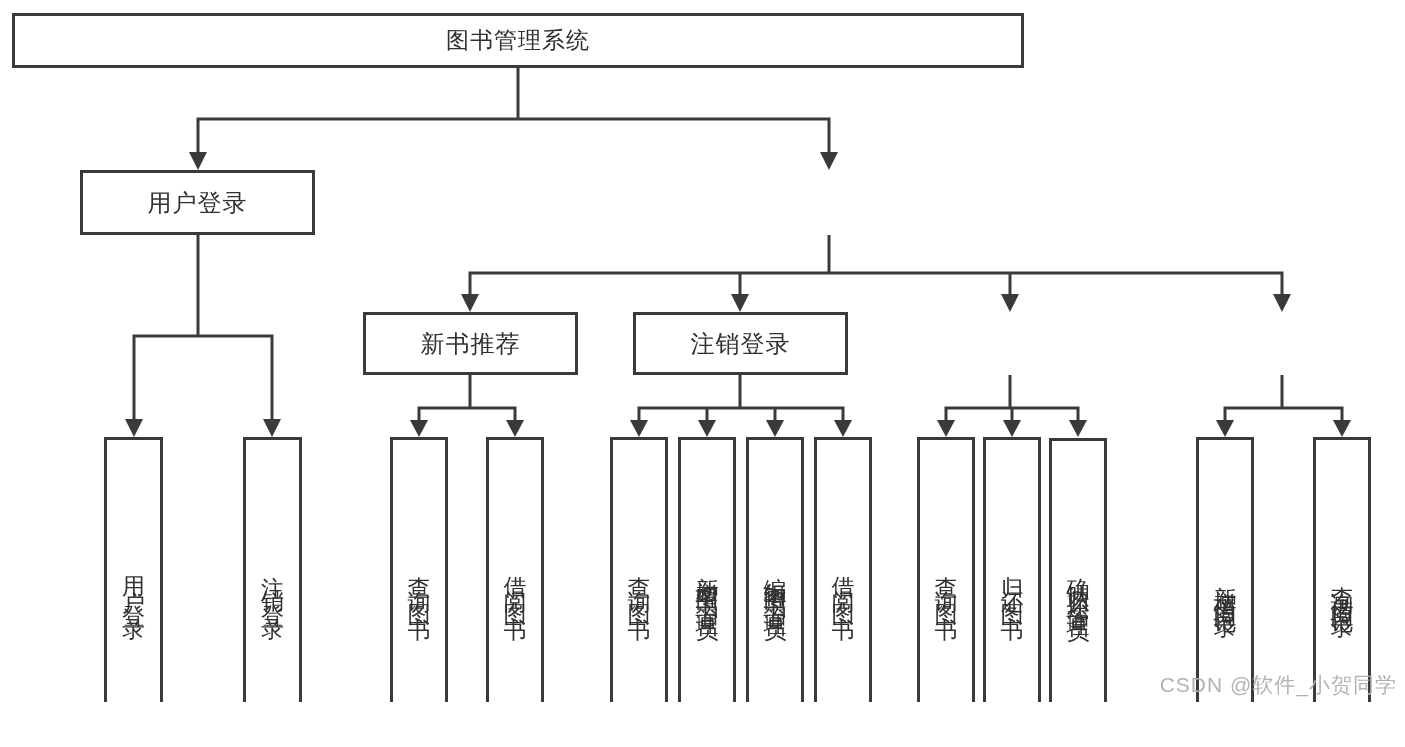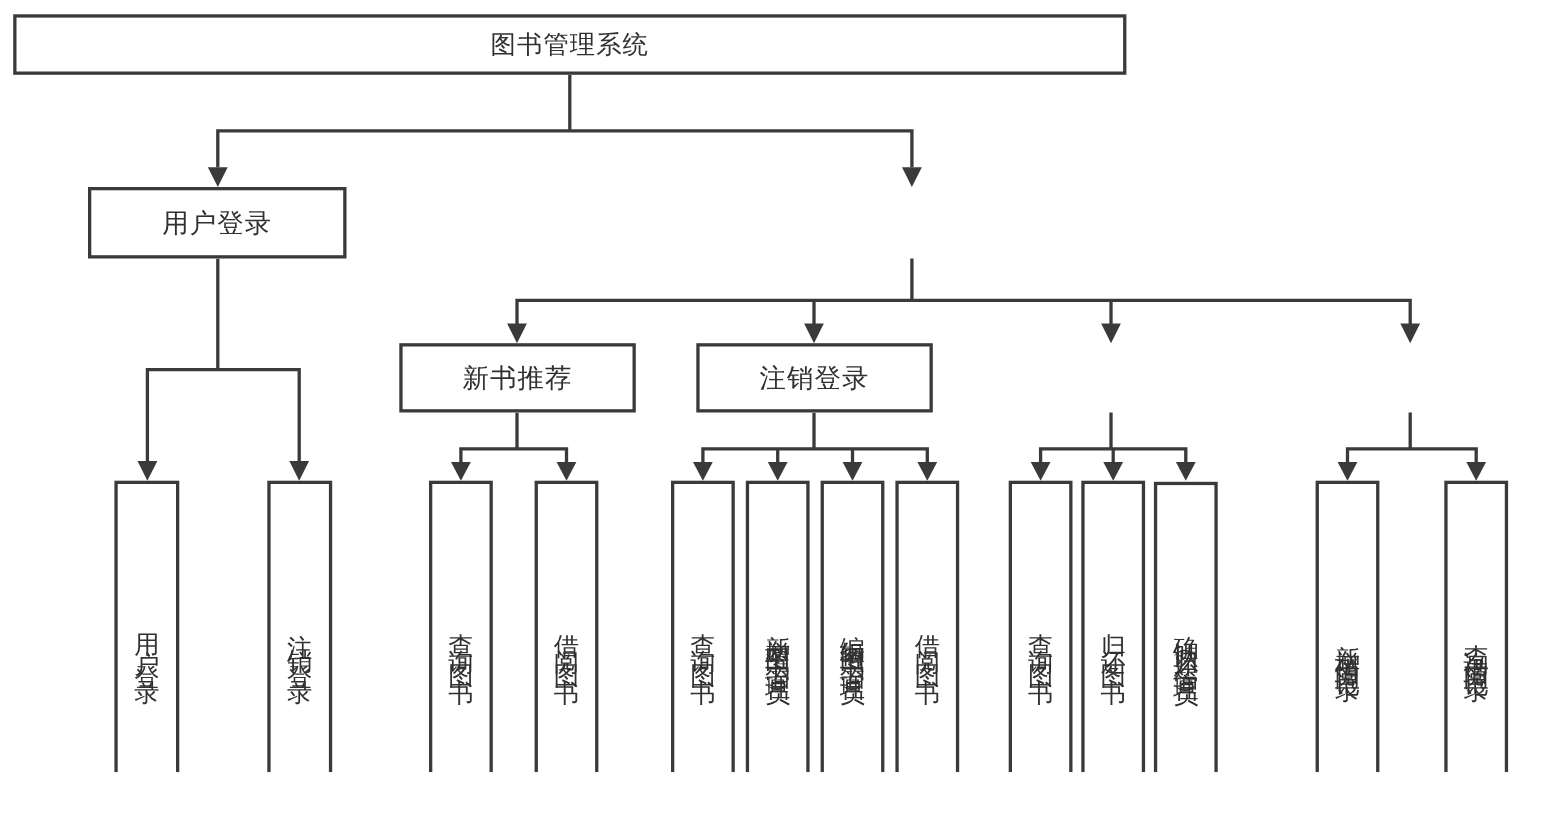--- a/index.html
+++ b/index.html
@@ -162,14 +162,15 @@
     <span class="vlabel tight">确认归还（管理员）</span>
   </div>
 
   <div class="box" style="left:1196px;top:437px;width:58px;height:298px;">
     <span class="vlabel tight">新增借阅记录</span>
   </div>
   <div class="box" style="left:1313px;top:437px;width:58px;height:298px;">
     <span class="vlabel tight">查询借阅记录</span>
   </div>
 
+  <div id="watermark">CSDN @软件_小贺同学</div>
 
 </div>
 
 </body></html>

